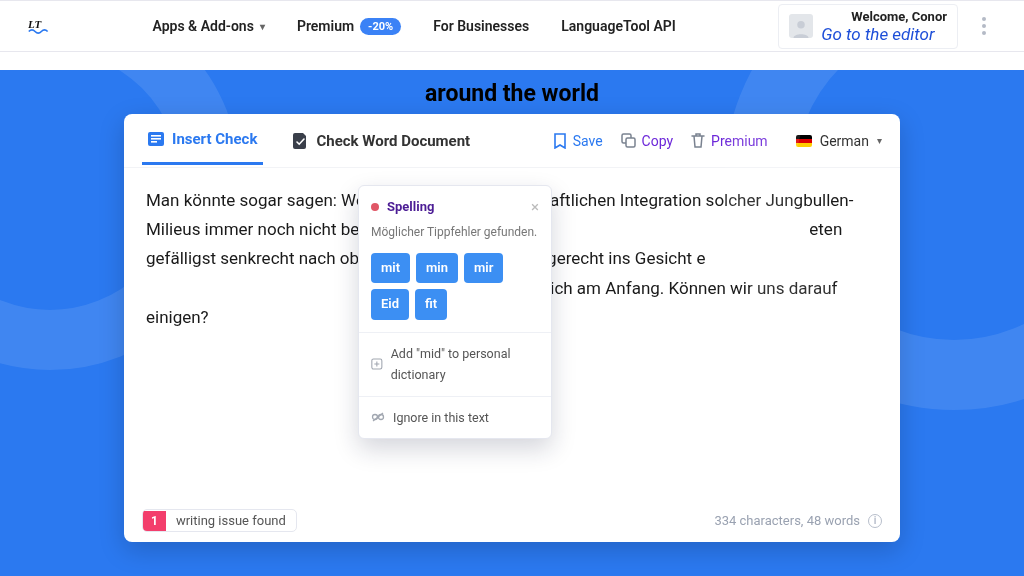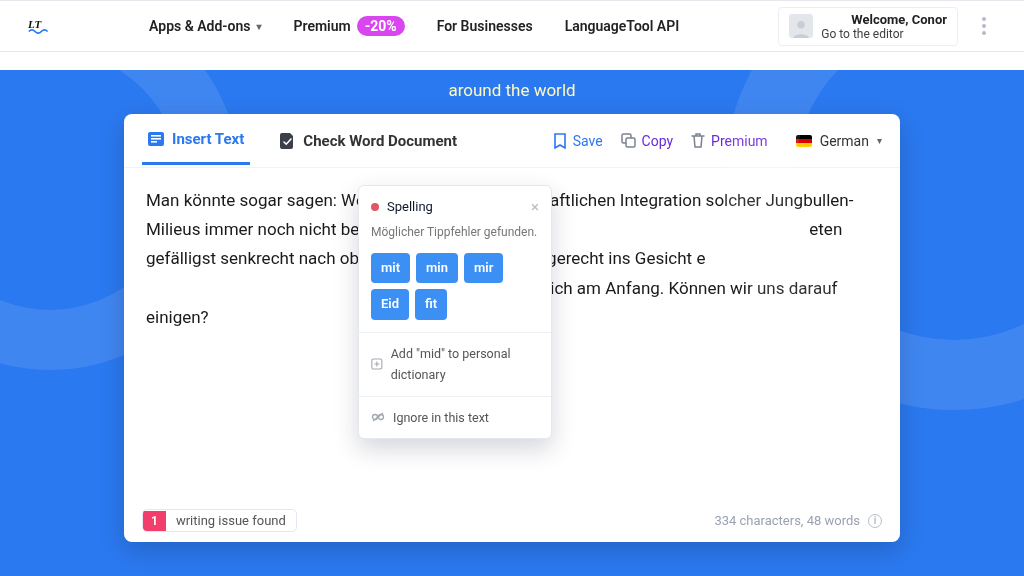--- a/index.html
+++ b/index.html
@@ -13,36 +13,36 @@
     display:flex; align-items:center; padding:0 28px;
     position:relative; background:#fff; z-index:5;
   }
   .logo-wrap { display:flex; align-items:center; gap:10px; }
   .logo { width:22px; height:20px; position:relative; }
   .logo svg { display:block; }
   .logo-text .t1 { font-size:14px; font-weight:600; color:#222; }
   .logo-text .t2 { font-size:13px; color:#4a4a4a; }
   .nav { flex:1; display:flex; justify-content:center; gap:32px; align-items:center; }
   .nav a { font-size:14px; font-weight:600; color:#222; text-decoration:none; display:flex; align-items:center; gap:6px; cursor:pointer; }
-  .badge-pct { background:#d946ef; color:#fff; font-size:14px; font-weight:700; padding:2px 8px; border-radius:10px; }
+  .badge-pct { background:#3b82f6; color:#fff; font-size:11px; font-weight:700; padding:2px 8px; border-radius:10px; }
   .chev { font-size:10px; color:#666; }
   .userbox { display:flex; align-items:center; gap:14px; }
   .welcome { display:flex; align-items:center; gap:8px; padding:4px 10px; border:1px solid #eceef3; border-radius:4px; background:#fff; }
   .avatar { width:24px; height:24px; background:#e3e6ea; border-radius:3px; display:flex; align-items:flex-end; justify-content:center; overflow:hidden; }
   .avatar svg { width:20px; height:20px; }
   .welcome .w1 { font-size:13px; font-weight:700; color:#222;margin-left:30px; }
-  .welcome .w2 { font-size:12px; color:#404040; }
+  .welcome .w2 { font-size:17px; color:#1d4ed8;font-style:italic; }
   .kebab { width:24px; display:flex; flex-direction:column; gap:3px; align-items:center; cursor:pointer; }
   .kebab span { width:4px; height:4px; background:#b4bac6; border-radius:50%; }
 
   .hero { position:absolute; top:70px; left:0; right:0; bottom:0; background:#2b79f0; padding-top:8px; }
   .hero::before, .hero::after { content:""; position:absolute; border:60px solid rgba(255,255,255,0.10); border-radius:50%; width:260px; height:260px; }
   .hero::before { left:-140px; top:-80px; }
   .hero::after  { right:-160px; top:-120px; width:320px; height:320px; border-width:70px; }
-  .subtitle { text-align:center; color:#fef9c3; font-size:17px; font-weight:400; margin-top:2px; }
+  .subtitle { text-align:center; color:#000000; font-size:23px; font-weight:700; margin-top:2px; }
 
   .card {
     position:absolute; top:44px; left:124px; right:124px; bottom:34px;
     background:#fff; border-radius:8px; box-shadow:0 8px 26px rgba(0,0,0,0.18);
     display:flex; flex-direction:column;
   }
   .card-head { display:flex; align-items:center; padding:0 18px; height:54px; border-bottom:1px solid #f2f3f6; }
   .tab { display:flex; align-items:center; gap:8px; padding:14px 6px; margin-right:24px; font-weight:700; font-size:15px; cursor:pointer; color:#333; }
   .tab.active { color:#2b79f0; border-bottom:3px solid #2b79f0; }
   .tab svg, .card-head svg, .lang svg { display:block; }
@@ -57,21 +57,21 @@
   .mark-err { background:#ffd9de; border-bottom:2px solid #e05666; padding:0 1px; }
 
   .popover {
     position:absolute; top:17px; left:234px; width:194px;
     background:#fff; border:1px solid #e5e7ef; border-radius:6px;
     box-shadow:0 10px 24px rgba(20,30,60,0.18); z-index:20;
     font-size:13px;
   }
   .pop-head { display:flex; align-items:center; padding:10px 12px 0; }
   .pop-dot { width:8px; height:8px; border-radius:50%; background:#e05666; margin-right:8px; }
-  .pop-title { font-weight:400; color:#0f172a; flex:1; }
+  .pop-title { font-weight:700; color:#4c1d95; flex:1; }
   .pop-close { color:#bbb; cursor:pointer; font-size:15px; line-height:1; }
   .pop-msg { padding:4px 12px 10px; color:#777; font-size:12px; }
   .pop-sugs { display:flex; flex-wrap:wrap; gap:6px; padding:0 12px 12px; }
   .sug-chip { background:#3c8ff3; color:#fff; border-radius:4px; padding:4px 10px; font-size:13px; font-weight:600; cursor:pointer; }
   .pop-row { display:flex; align-items:center; gap:8px; padding:10px 12px; border-top:1px solid #eef0f5; color:#555; cursor:pointer; font-size:12.5px; }
   .pop-row svg { opacity:.7; }
 
   .card-foot { display:flex; align-items:center; padding:0 18px 10px; }
   .issues-pill { display:flex; align-items:center; border:1px solid #e5e7ef; border-radius:5px; overflow:hidden; font-size:13px; }
   .issues-count { background:#f33e6c; color:#fff; padding:3px 8px; font-weight:700; font-size:12px; }
@@ -130,21 +130,21 @@
 
   <div class="card">
     <div class="card-head">
       <div class="tab active">
         <svg width="16" height="14" viewBox="0 0 16 14">
             <rect x="0" y="0" width="16" height="14" rx="2" fill="#2b79f0"></rect>
             <rect x="3" y="3" width="10" height="1.6" fill="#fff"></rect>
             <rect x="3" y="6" width="10" height="1.6" fill="#fff"></rect>
             <rect x="3" y="9" width="6" height="1.6" fill="#fff"></rect>
           </svg>
-        <span>Insert Text</span>
+        <span>Insert Check</span>
       </div>
       <div class="tab">
         <svg width="15" height="16" viewBox="0 0 15 16">
             <path d="M2 0h8l3 3v11a2 2 0 0 1-2 2H2a2 2 0 0 1-2-2V2a2 2 0 0 1 2-2z" fill="#3a3f4a"></path>
             <path d="M4 9l2.2 2.2L11 6" stroke="#fff" stroke-width="1.6" fill="none" stroke-linecap="round"></path>
           </svg>
         <span>Check Word Document</span>
       </div>
       <div class="head-spacer"></div>
       <div class="head-btn save">

